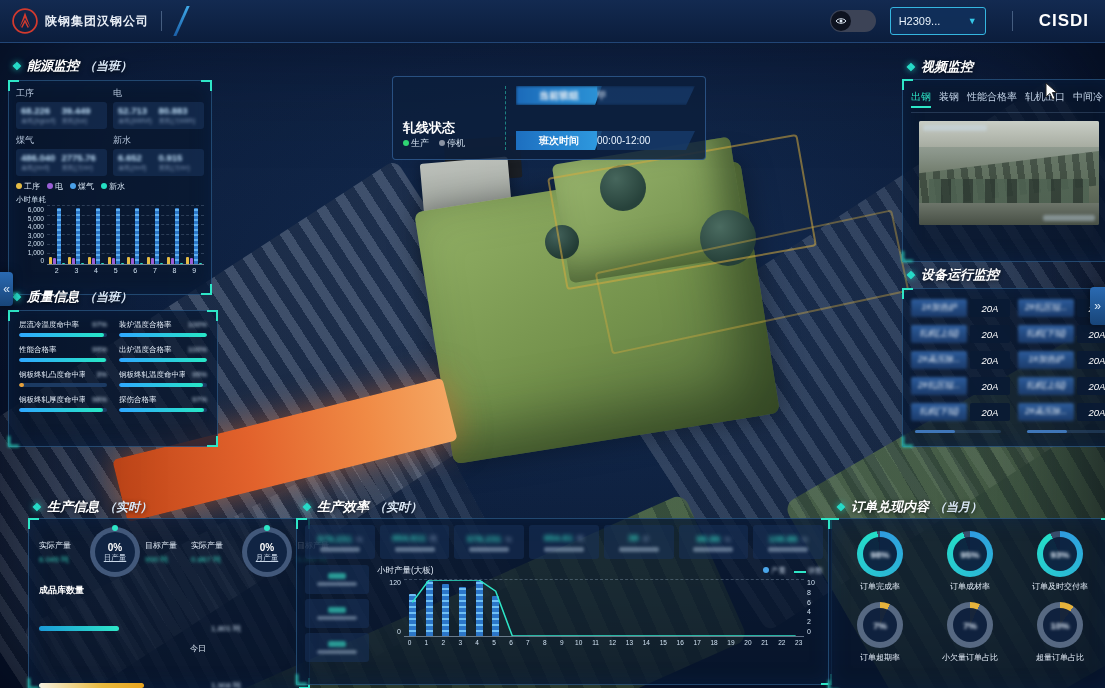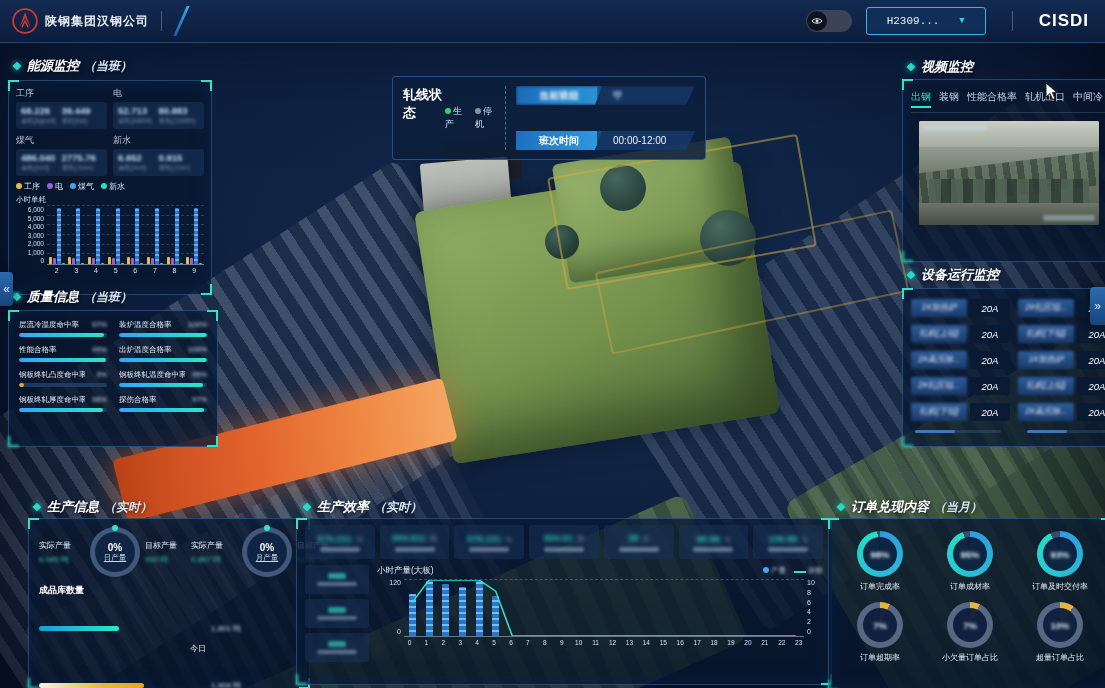--- a/index.html
+++ b/index.html
@@ -48,21 +48,21 @@
   .banner{height:30px;padding:0 30px 0 16px;display:flex;align-items:center;
       background:linear-gradient(100deg,#3d5377 0%,#273a60 70%);
       clip-path:polygon(0 0,100% 0,calc(100% - 16px) 100%,0 100%);
       font-size:17px;font-weight:bold;font-style:italic;letter-spacing:2px;color:#fff;text-shadow:0 2px 4px rgba(0,0,0,.5);}
   .banner-slash{width:3px;height:30px;background:linear-gradient(#3fa9e8,#1b5fa8);transform:skewX(-24deg);margin-left:6px;}
   .hdr-right{margin-left:auto;display:flex;align-items:center;gap:14px;padding-right:16px;}
   .toggle{width:46px;height:22px;border-radius:11px;background:#3c4356;position:relative;cursor:pointer;flex:none;}
   .toggle .eye{position:absolute;left:1px;top:1px;width:20px;height:20px;border-radius:50%;background:#0e1320;
       display:flex;align-items:center;justify-content:center;}
   .dropdown{min-width:78px;height:26px;border:1px solid #35b6e0;border-radius:3px;background:rgba(16,48,92,.85);
-      display:flex;align-items:center;justify-content:space-between;padding:0 20px;font-size:11px;color:#e8f2fb;cursor:pointer;font-family:Liberation Mono, monospace;}
+      display:flex;align-items:center;justify-content:space-between;padding:0 8px;font-size:11px;color:#e8f2fb;cursor:pointer;}
   .dropdown .chev{color:#35c8e8;font-size:9px;margin-left:6px;}
   .brand{font-size:17px;font-weight:bold;letter-spacing:1px;color:#fff;}
   
   .ptitle{position:absolute;z-index:4;display:flex;align-items:center;gap:5px;font-size:13px;font-weight:bold;
       font-style:italic;color:#fff;text-shadow:0 1px 4px rgba(0,0,0,.7);white-space:nowrap;}
   .t-icon{font-style:normal;font-size:11px;color:#26dcc8;text-shadow:0 0 6px rgba(38,220,200,.8);}
   .t-period{font-size:12px;color:#d8e6f5;}
   .frame{position:absolute;z-index:3;border:1px solid rgba(64,130,190,.45);background:rgba(8,22,44,.72);
       box-shadow:inset 0 0 20px rgba(10,40,85,.45);}
   .cr{position:absolute;width:9px;height:9px;border:0 solid #2ee6c7;z-index:4;}
@@ -96,29 +96,29 @@
   .q-grid{display:grid;grid-template-columns:1fr 1fr;gap:8px 12px;}
   .q-top{display:flex;justify-content:space-between;align-items:baseline;}
   .q-label{font-size:7.5px;color:#e4edf8;white-space:nowrap;overflow:hidden;max-width:66px;}
   .q-val{font-size:7.5px;color:#cfe0f2;}
   .q-track{height:4px;border-radius:2px;background:rgba(30,62,104,.9);margin-top:3px;overflow:hidden;}
   .q-fill{height:100%;border-radius:2px;background:linear-gradient(90deg,#2fa8ff,#27e7c5);}
   .q-fill.orange{background:#e8a13a;}
   
   .ls-frame{position:absolute;left:392px;top:76px;width:292px;height:64px;z-index:3;display:flex;align-items:stretch;
       background:rgba(12,30,60,.85);border:1px solid rgba(70,130,200,.5);border-radius:4px;padding:9px 10px;}
-  .ls-left{width:92px;display:flex;flex-direction:row;justify-content:flex-end;}
+  .ls-left{width:92px;display:flex;flex-direction:column;justify-content:flex-end;}
   .ls-title{font-size:13px;font-weight:bold;color:#fff;}
   .ls-legend{display:flex;gap:10px;font-size:9px;color:#d6e4f2;align-items:center;}
   .ls-div{border-left:1px dashed rgba(46,230,200,.5);margin:0 10px;}
   .ls-right{flex:1;display:flex;flex-direction:column;justify-content:space-between;}
   .ls-row{height:19px;display:flex;}
   .ls-pill{width:86px;display:flex;align-items:center;justify-content:center;font-size:10px;font-weight:bold;color:#fff;
       background:linear-gradient(90deg,#1d6fc0,#2f9be0);clip-path:polygon(0 0,100% 0,calc(100% - 7px) 100%,0 100%);}
-  .ls-val{flex:1;display:flex;align-items:center;padding-left:16px;font-size:10px;color:#eaf4ff;
+  .ls-val{flex:1;display:flex;align-items:center;padding-left:0;font-size:10px;color:#eaf4ff;
       background:rgba(22,58,104,.85);clip-path:polygon(0 0,100% 0,calc(100% - 9px) 100%,0 100%);margin-left:-5px;}
   
   .v-tabs{display:flex;gap:8px;white-space:nowrap;overflow:hidden;border-bottom:1px solid rgba(120,150,190,.25);padding-bottom:4px;}
   .v-tab{font-size:10px;color:#c4d4e8;cursor:pointer;flex:none;padding-bottom:2px;}
   .v-tab.active{color:#2ee6c7;border-bottom:2px solid #2ee6c7;}
   .video-box{position:relative;width:180px;height:104px;margin:8px auto 0;border-radius:2px;overflow:hidden;
       background:linear-gradient(180deg,#a8b0a4 0%,#8b968b 30%,#66715f 60%,#4c574a 100%);}
   .vb-roof{position:absolute;left:0;top:0;width:100%;height:26px;background:linear-gradient(180deg,#c9cec6,#a7aca1);}
   .vb-line{position:absolute;left:-20px;top:40px;width:240px;height:34px;transform:rotate(-7deg);opacity:.8;
       background:repeating-linear-gradient(90deg,#5d6e5d 0 7px,#37453a 7px 14px);}

